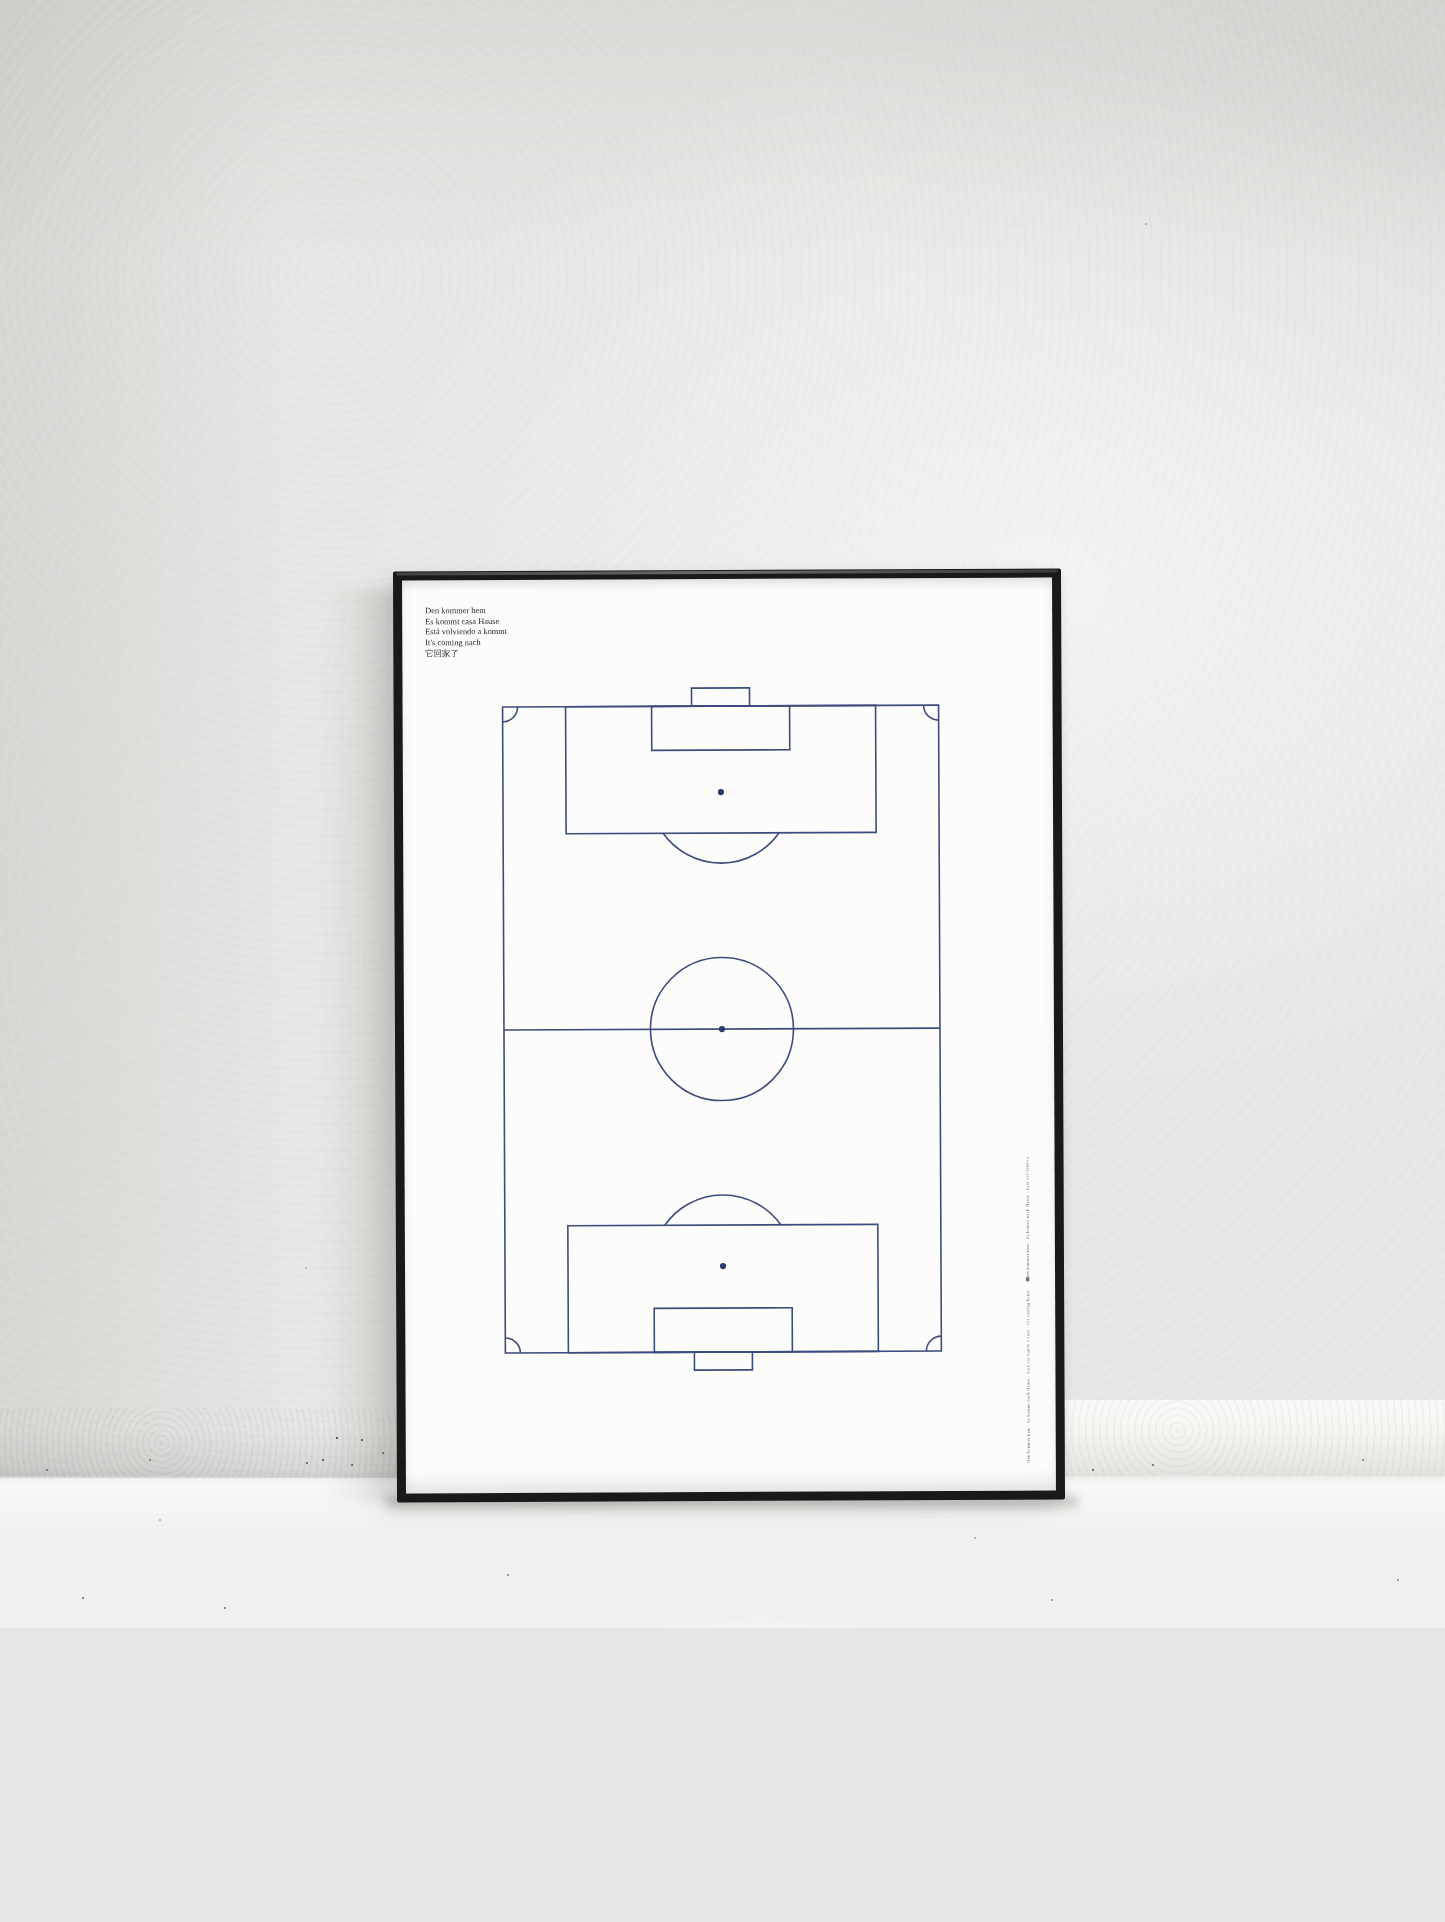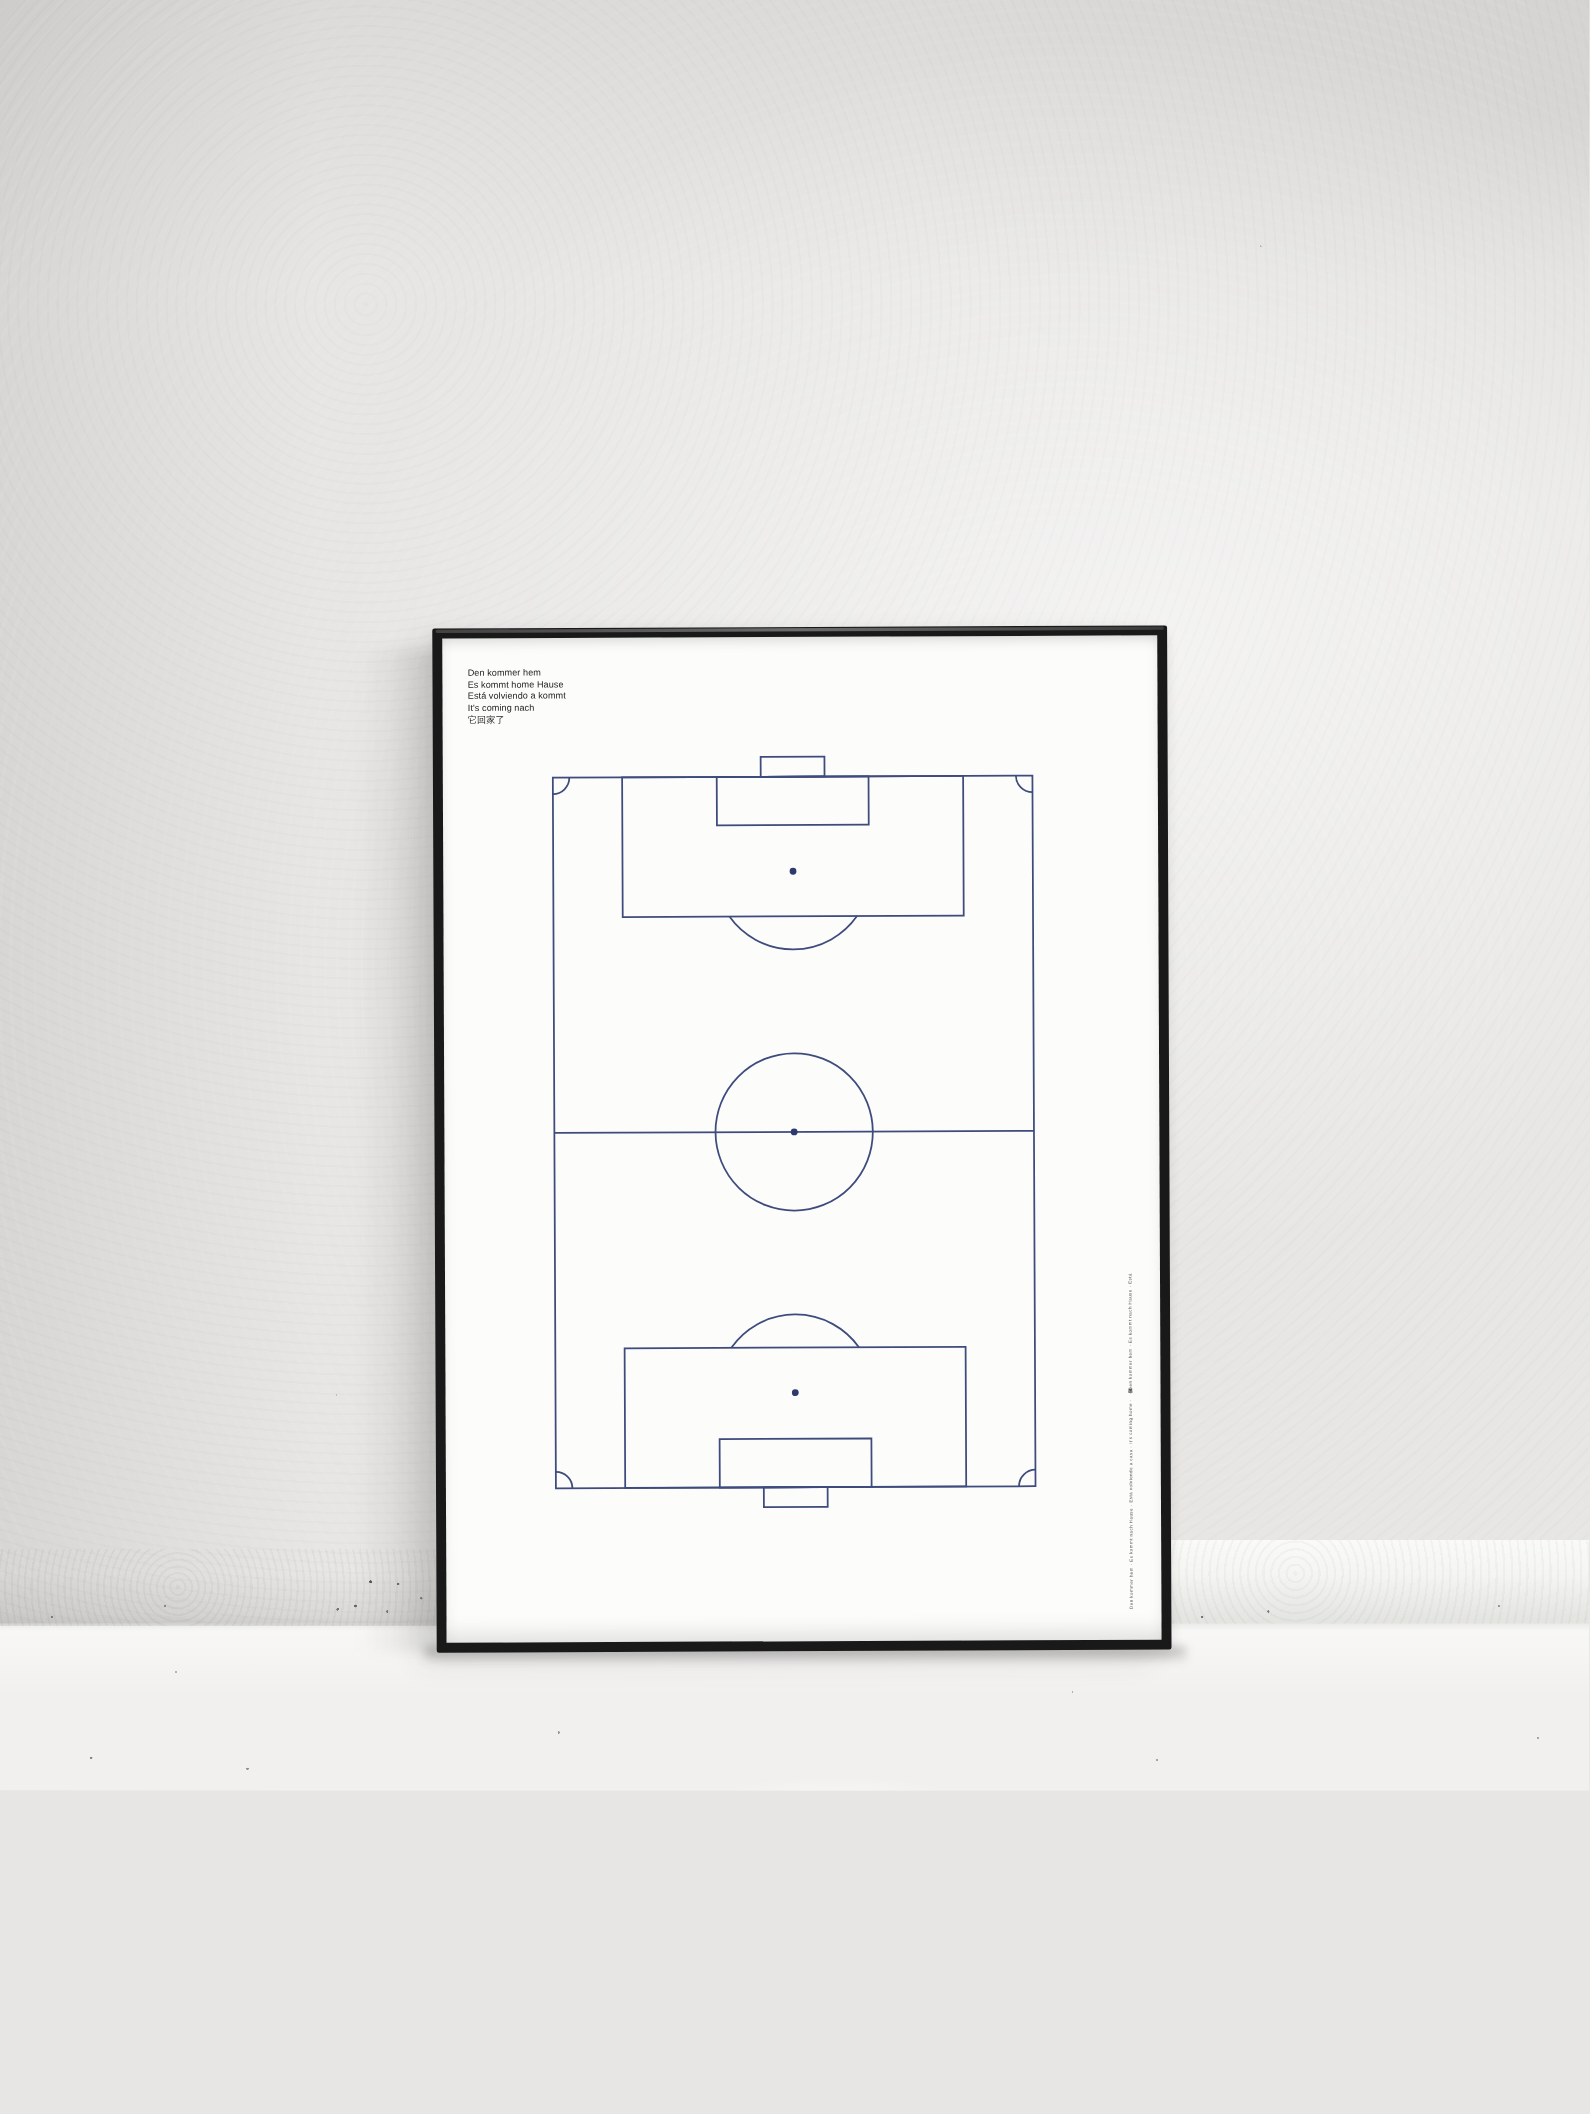--- a/index.html
+++ b/index.html
@@ -7,21 +7,21 @@
   .scene{
     position:relative;width:1445px;height:1628px;overflow:hidden;
     background-color:var(--wall,#e7e6e4);
     background-image:
       radial-gradient(1200px 900px at 72% 36%, rgba(255,255,255,.55), rgba(255,255,255,0) 62%),
       linear-gradient(180deg, rgba(118,116,112,.10), rgba(118,116,112,0) 16%),
       linear-gradient(90deg, rgba(110,108,104,.13), rgba(110,108,104,0) 20%),
       radial-gradient(900px 520px at 100% 6%, rgba(120,118,115,.09), transparent 70%),
       radial-gradient(1.6px 1.6px at 1146px 224px, rgba(60,60,58,.35) 50%, transparent 60%),
       radial-gradient(1.4px 1.4px at 306px 1268px, rgba(60,60,58,.22) 50%, transparent 60%);
-    font-family:Liberation Sans, sans-serif;
+    font-family:Liberation Serif, serif;
   }
   .wall-texture{
     position:absolute;inset:0;
     background-image:
       repeating-radial-gradient(circle at 23% 17%, rgba(0,0,0,.014) 0 2px, transparent 2px 9px),
       repeating-radial-gradient(circle at 67% 54%, rgba(255,255,255,.05) 0 3px, transparent 3px 11px);
     opacity:.8;pointer-events:none;
   }
   .vignette{
     position:absolute;inset:0;pointer-events:none;
@@ -138,21 +138,21 @@
   <div class="frame-shadow-left"></div>
   <div class="frame-shadow-bottom"></div>
 
   <div class="frame">
     <div class="frame-top-highlight"></div>
 
     <div class="poster">
 
       <div class="caption">
         <div>Den kommer hem</div>
-        <div>Es kommt home Hause</div>
+        <div>Es kommt casa Hause</div>
         <div>Está volviendo a kommt</div>
         <div>It's coming nach</div>
         <div>它回家了</div>
       </div>
 
       <svg class="pitch-svg" viewBox="0 0 650 913" preserveAspectRatio="none">
         <rect class="pitch-line" x="100" y="127" width="436" height="646"></rect>
         <line class="pitch-line" x1="100" y1="450" x2="536" y2="450"></line>
         <circle class="pitch-line" cx="318" cy="450" r="71.5"></circle>
         <circle class="pitch-dot" cx="318" cy="450" r="3.1"></circle>

